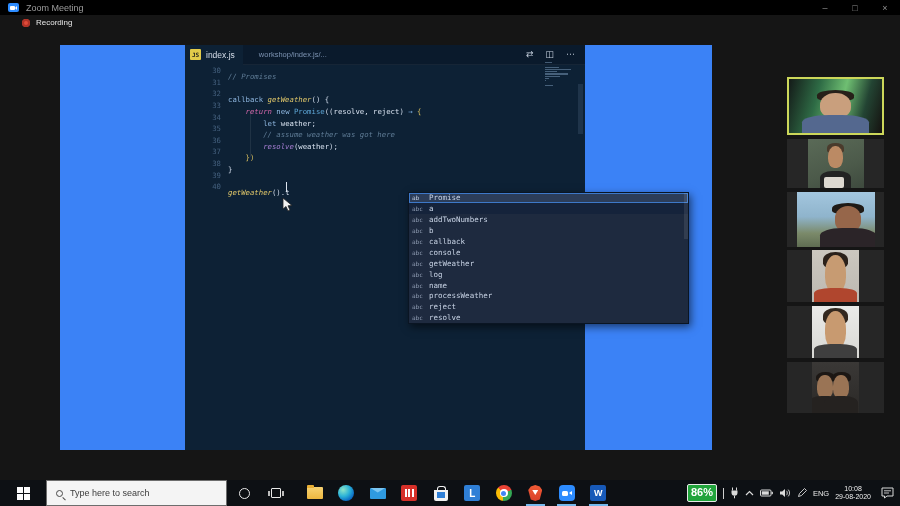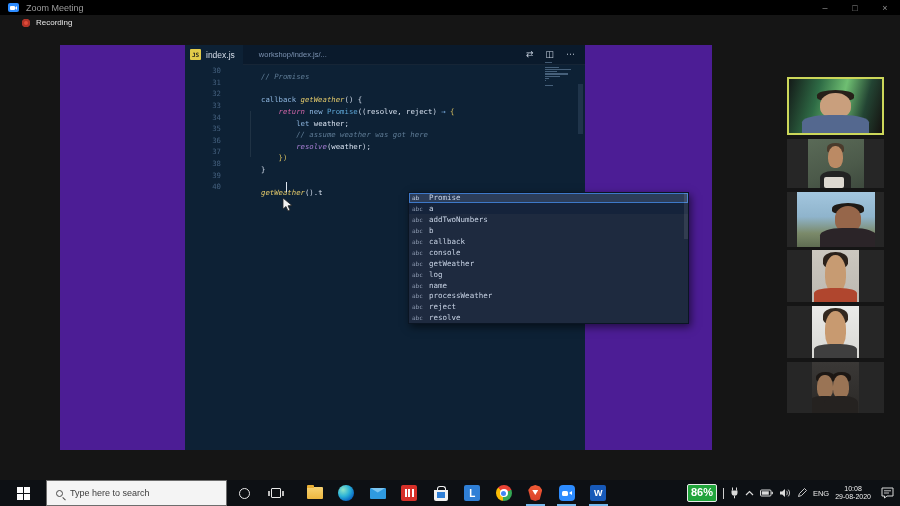--- a/index.html
+++ b/index.html
@@ -16,33 +16,33 @@
   .win-title{color:#9c9c9c;font-size:9px;margin-left:7px;}
   .win-controls{margin-left:auto;display:flex;height:15px;}
   .win-btn{width:30px;height:15px;color:#8f8f8f;font-size:9px;display:flex;align-items:center;justify-content:center;cursor:default;}
 
   
   .recording{position:absolute;left:22px;top:18px;display:flex;align-items:center;gap:6px;}
   .rec-dot{width:8px;height:8px;border-radius:50%;background:#e04b3a;box-shadow:inset 0 0 0 2px #b03327;}
   .rec-label{color:#e6e6e6;font-size:8px;}
 
   
-  .share{position:absolute;left:60px;top:45px;width:652px;height:405px;background:#4c1d95;}
+  .share{position:absolute;left:60px;top:45px;width:652px;height:405px;background:#3b82f6;}
   .editor-pane{position:absolute;left:125px;top:0;width:400px;height:405px;background:#0d2135;}
   .tabbar{position:absolute;left:0;top:0;width:400px;height:20px;background:#0a1a2c;border-bottom:1px solid rgba(255,255,255,0.05);display:flex;align-items:center;}
   .tab{display:flex;align-items:center;height:20px;background:#0d2135;padding:0 8px 0 5px;gap:5px;}
   .js-badge{width:11px;height:11px;background:#e2cb4a;color:#1d1d1d;font-size:6px;font-weight:bold;
             display:flex;align-items:center;justify-content:center;border-radius:1px;font-family:"DejaVu Sans Mono",monospace;}
   .tab-name{color:#d6deea;font-size:8.5px;}
   .breadcrumb{color:#7d93b2;font-size:7.5px;margin-left:16px;}
   .tab-actions{margin-left:auto;display:flex;align-items:center;gap:12px;padding-right:10px;}
   .tab-action{color:#c8d2e0;font-size:9px;line-height:1;cursor:default;}
 
   .codearea{position:absolute;left:0;top:20px;width:400px;}
-  .code-line{display:flex;height:11.6px;align-items:center;font-family:"DejaVu Sans Mono",monospace;font-size:7.3px;gap:33px;}
+  .code-line{display:flex;height:11.6px;align-items:center;font-family:"DejaVu Sans Mono",monospace;font-size:7.3px;}
   .lnum{width:36px;text-align:right;color:#44607e;flex:none;}
   .ltext{padding-left:7px;white-space:pre;color:#cfd9e8;margin-top:12px;}
   .tk-cmt{color:#5f7c96;font-style:italic;}
   .tk-kw{color:#8fb7e0;}
   .tk-fn{color:#e3c96a;font-style:italic;}
   .tk-ctl{color:#d066a8;font-style:italic;}
   .tk-cls{color:#5fa8d8;}
   .tk-pl{color:#cfd9e8;}
   .tk-var{color:#d8e2f0;}
   .tk-arw{color:#7fb3e8;}

